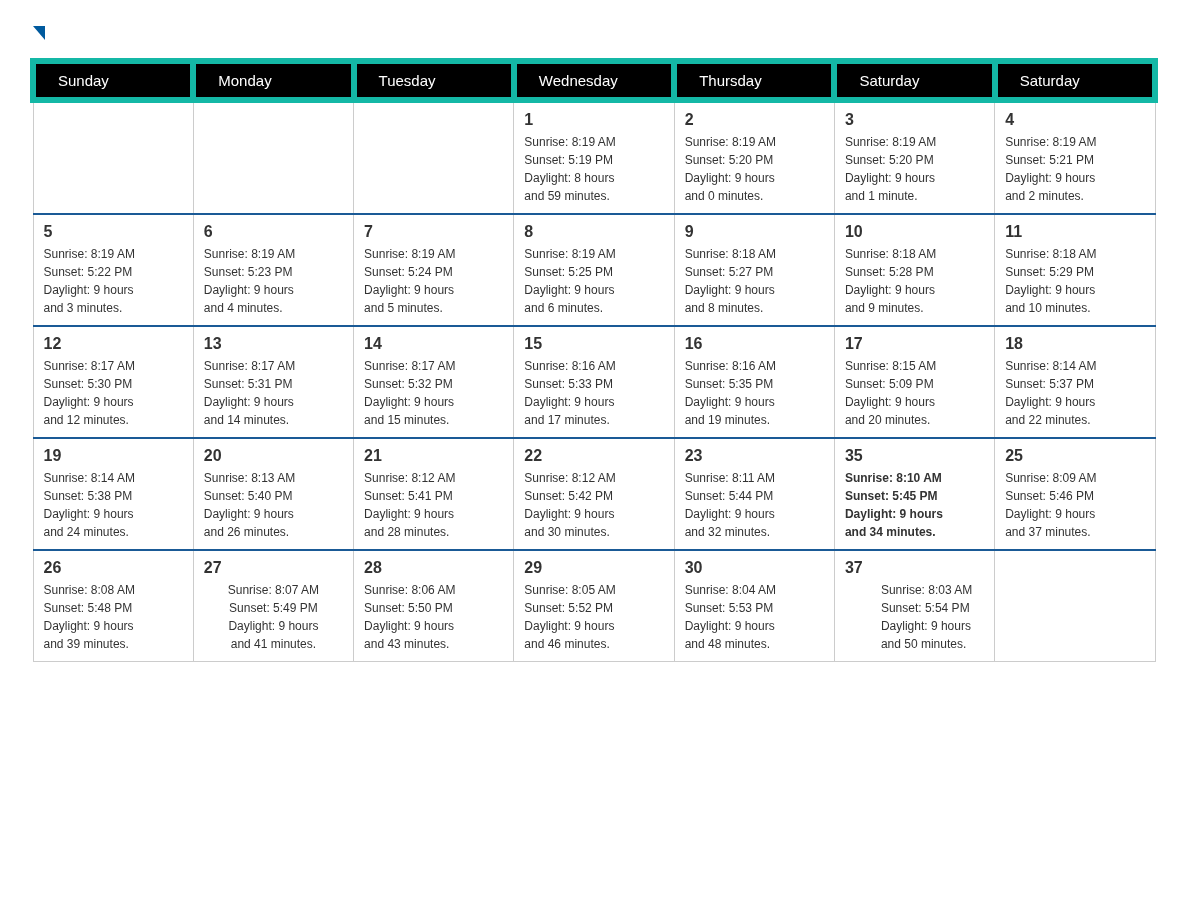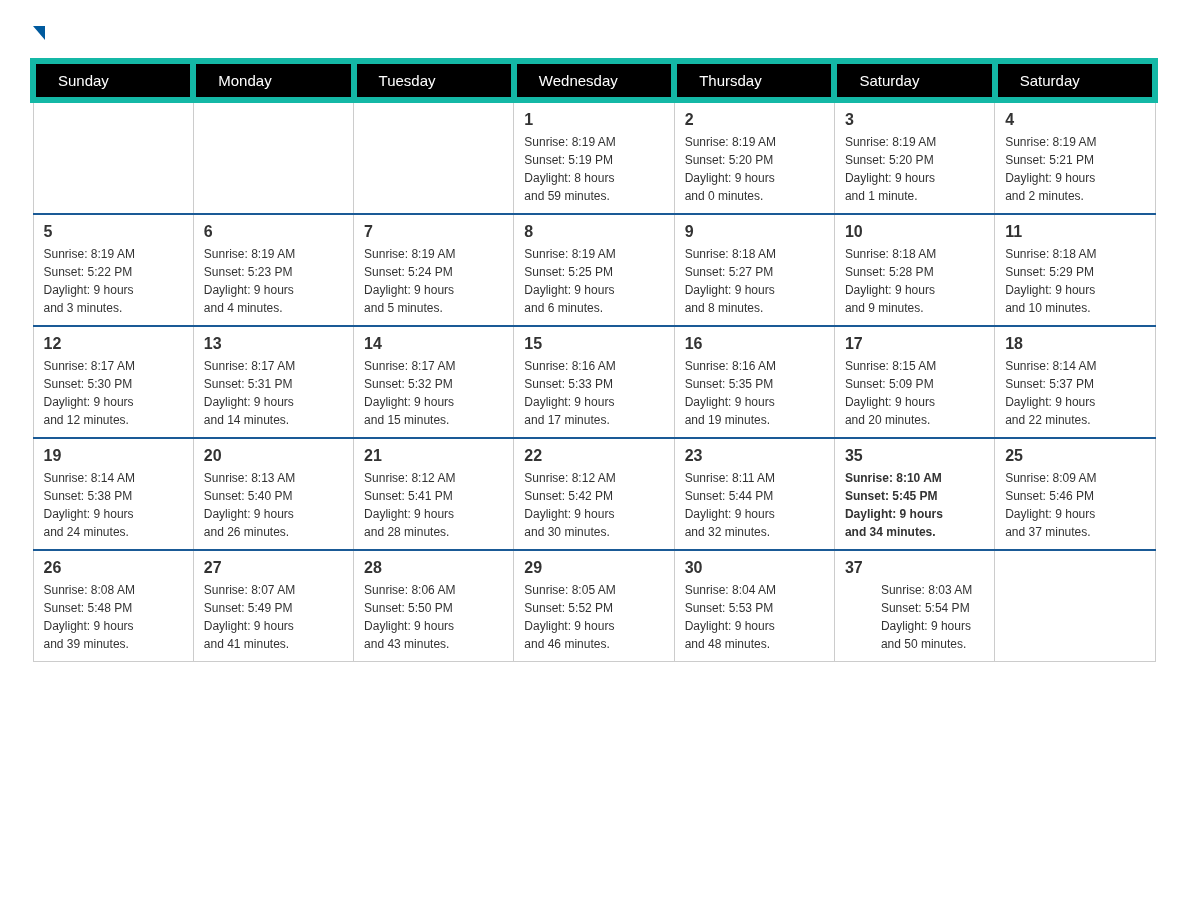--- a/index.html
+++ b/index.html
@@ -319,21 +319,21 @@
       <tr>
         <td>
           <span class="day-number">26</span>
           <div class="day-info" style="white-space: pre-line;">Sunrise: 8:08 AM
 Sunset: 5:48 PM
 Daylight: 9 hours
 and 39 minutes.</div>
         </td>
         <td>
           <span class="day-number">27</span>
-          <div class="day-info" style="white-space: pre-line;">Sunrise: 8:07 AM
+          <div class="day-info" style="white-space: pre-line; text-align: center;">Sunrise: 8:07 AM
 Sunset: 5:49 PM
 Daylight: 9 hours
 and 41 minutes.</div>
         </td>
         <td>
           <span class="day-number">28</span>
           <div class="day-info" style="white-space: pre-line;">Sunrise: 8:06 AM
 Sunset: 5:50 PM
 Daylight: 9 hours
 and 43 minutes.</div>

